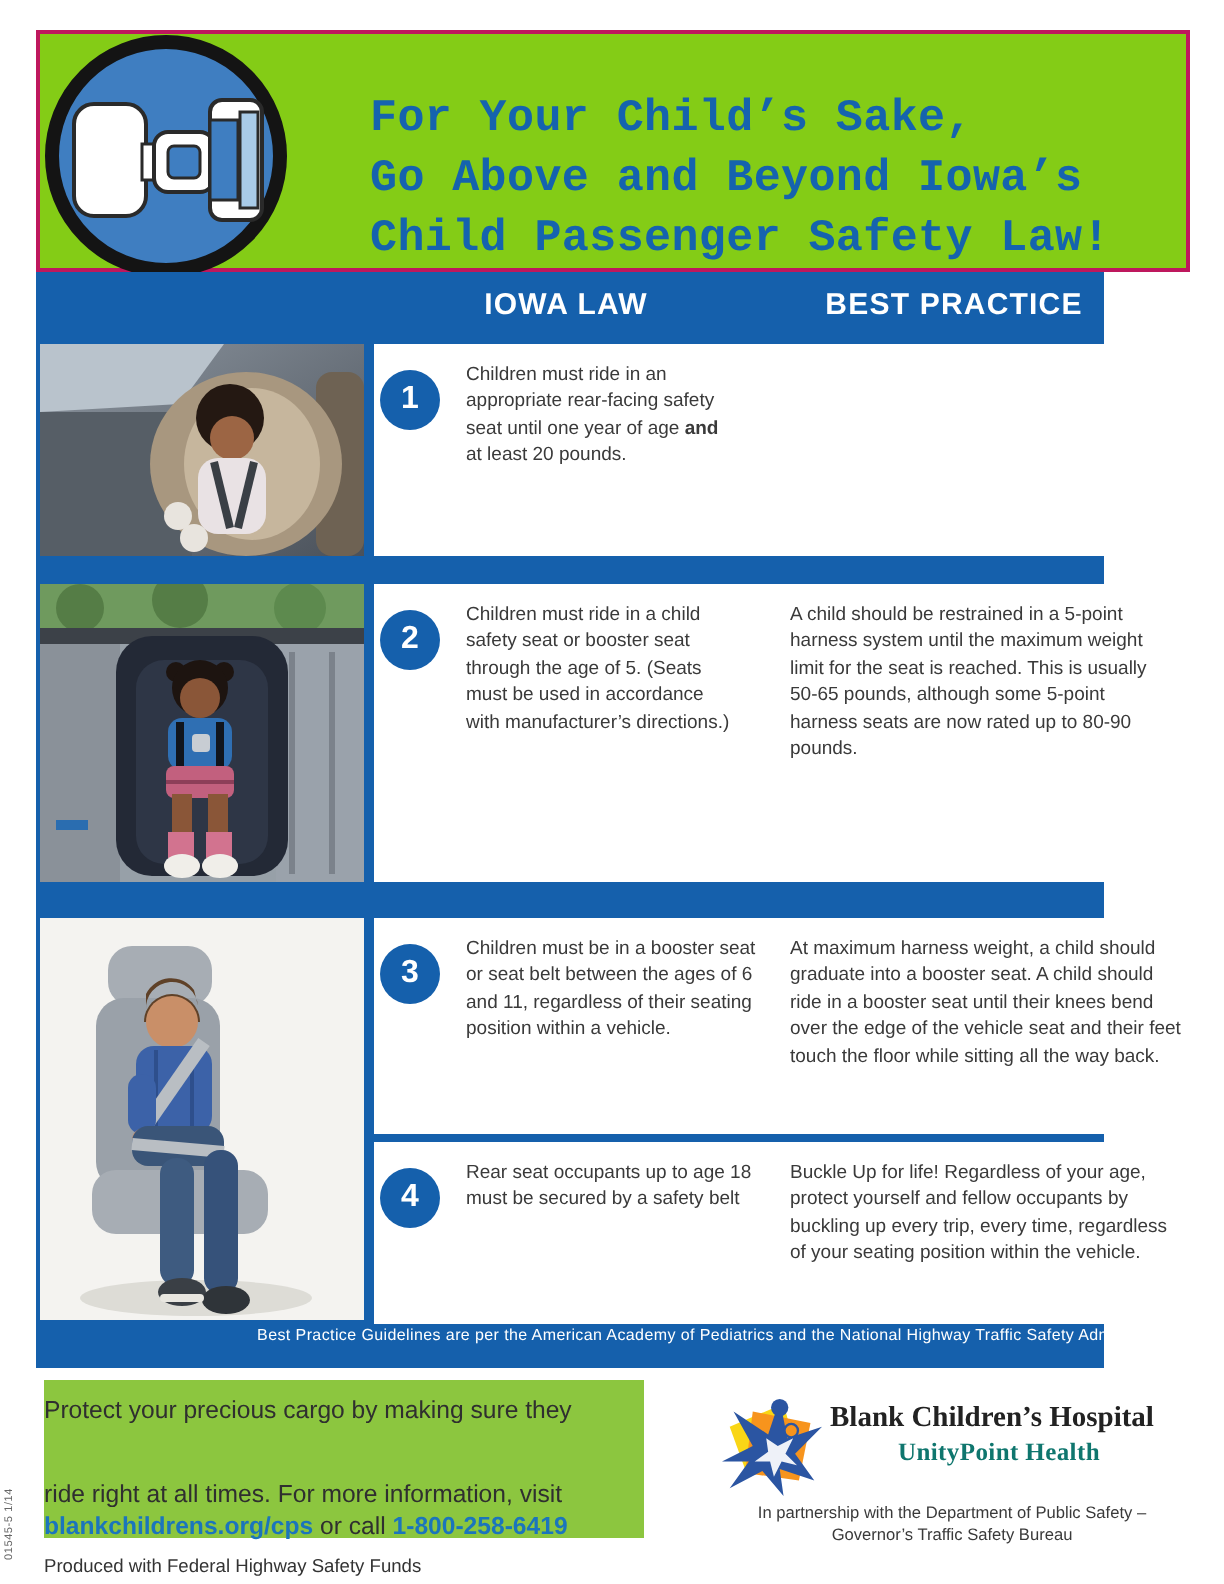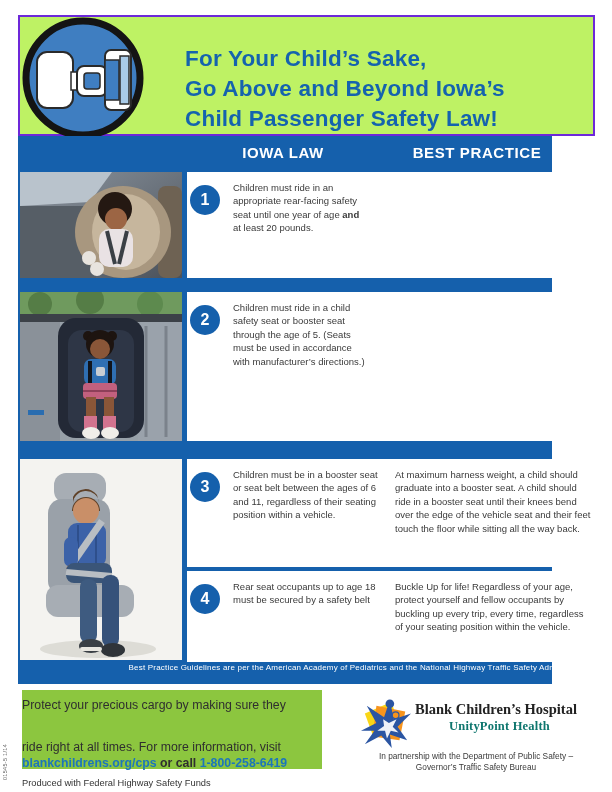--- a/index.html
+++ b/index.html
@@ -4,21 +4,21 @@
 <style>
   html,body{margin:0;padding:0;background:#ffffff;}
   .page{
     position:relative;width:612px;height:792px;margin:0 auto;
     background:#ffffff;overflow:hidden;
     font-family:"Liberation Sans",sans-serif;color:#2e2e2e;
   }
   
   .header-green{
     position:absolute;left:18px;top:15px;width:577px;height:121px;
-    background:#bef264;border:2px solid #6d28d9;box-sizing:border-box;
+    background:#84cc16;border:2px solid #be185d;box-sizing:border-box;font-family:Liberation Mono, monospace;
   }
   .header-title{
     position:absolute;left:165px;top:27px;
     color:#1563AE;font-size:22.5px;font-weight:bold;line-height:30px;
     letter-spacing:.2px;
   }
   .buckle-wrap{position:absolute;left:21px;top:16px;width:124px;height:124px;}
   
   .table-frame{
     position:absolute;left:18px;top:136px;width:534px;height:548px;
@@ -200,41 +200,42 @@
     </div>
 
     <div class="rowbox" style="top:36px;height:106px;">
       <div class="numcircle">1</div>
       <div class="lawtext"><span>Children must ride in an appropriate rear-facing safety seat until one year of age </span><span class="bold">and</span><span> at least 20 pounds.</span></div>
     </div>
 
     <div class="rowbox" style="top:156px;height:149px;">
       <div class="numcircle">2</div>
       <div class="lawtext">Children must ride in a child safety seat or booster seat through the age of 5. (Seats must be used in accordance with manufacturer’s directions.)</div>
+      <div class="besttext">A child should be restrained in a 5-point harness system until the maximum weight limit for the seat is reached. This is usually 50-65 pounds, although some 5-point harness seats are now rated up to 80-90 pounds.</div>
     </div>
 
     <div class="rowbox" style="top:323px;height:108px;">
       <div class="numcircle">3</div>
       <div class="lawtext" style="width:150px;">Children must be in a booster seat or seat belt between the ages of 6 and 11, regardless of their seating position within a vehicle.</div>
       <div class="besttext" style="width:196px;">At maximum harness weight, a child should graduate into a booster seat. A child should ride in a booster seat until their knees bend over the edge of the vehicle seat and their feet touch the floor while sitting all the way back.</div>
     </div>
 
     <div class="rowbox" style="top:435px;height:91px;">
       <div class="numcircle">4</div>
       <div class="lawtext" style="width:150px;">Rear seat occupants up to age 18 must be secured by a safety belt</div>
       <div class="besttext" style="width:196px;">Buckle Up for life! Regardless of your age, protect yourself and fellow occupants by buckling up every trip, every time, regardless of your seating position within the vehicle.</div>
     </div>
 
     <div class="disclaimer">Best Practice Guidelines are per the American Academy of Pediatrics and the National Highway Traffic Safety Administration.</div>
   </div>
 
   <div class="footer-green">
     <div class="footer-line first">Protect your precious cargo by making sure they</div>
     <div class="footer-line">ride right at all times. For more information, visit</div>
-    <div class="footer-link-line"><span class="footer-link">blankchildrens.org/cps</span><span style="font-weight:bold;"> or call </span><span class="footer-link">1-800-258-6419</span></div>
+    <div class="footer-link-line"><span class="footer-link">blankchildrens.org/cps</span><span style="font-weight:normal;"> or call </span><span class="footer-link">1-800-258-6419</span></div>
     <div class="funds-note">Produced with Federal Highway Safety Funds</div>
   </div>
 
   <div class="doc-code">01545-5 1/14</div>
 
   <div class="logo-wrap">
     <svg width="54" height="50" viewBox="0 0 56 52">
       <polygon points="6,16 34,4 40,26 14,38" fill="#F9D616"></polygon>
       <polygon points="18,8 48,14 42,44 14,40" fill="#F7941D"></polygon>
       <polygon points="2,34 18,26 8,8 26,20 32,2 36,22 54,16 40,30 50,44 32,38 34,52 23,39 6,48 16,34" fill="#2B55A2"></polygon>

